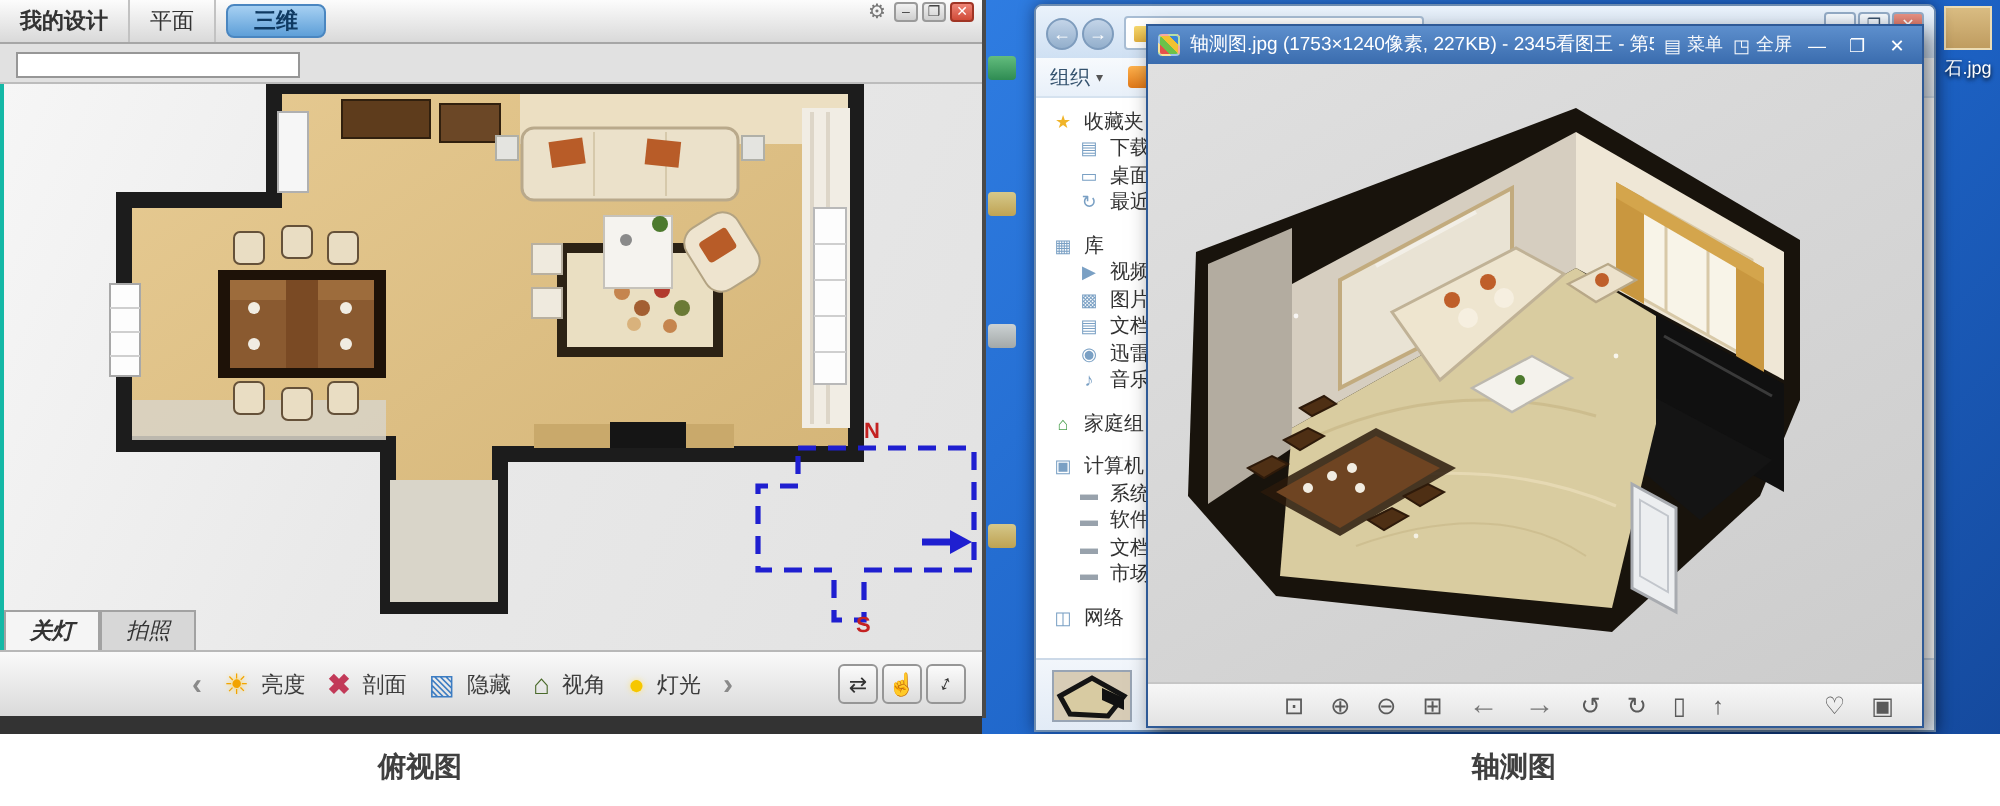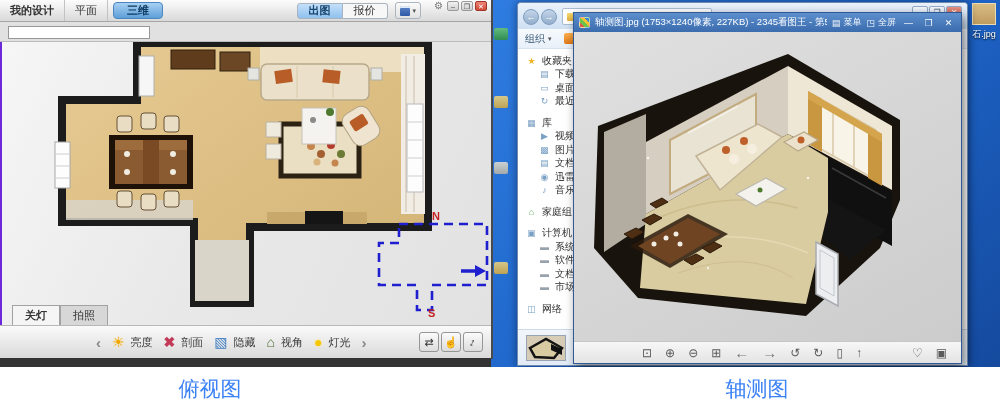--- a/index.html
+++ b/index.html
@@ -83,21 +83,21 @@
     align-items:center;padding:0 3px;gap:3px;}
   .nav-head .t{flex:1;white-space:nowrap;overflow:hidden;}
   .nav-close{width:9px;height:9px;background:#7c7c7c;color:#eee;font-size:7px;line-height:9px;
     text-align:center;border-radius:1px;}
   .nav-body{height:57px;display:flex;align-items:center;justify-content:center;}
   .nav-thumb{width:48px;height:38px;background:#e6e6e6;border:2px solid #bcd8f0;}
   .nav-foot{height:6px;background:#585858;}
 
   
   .designer{position:absolute;left:0;top:0;width:493px;height:359px;z-index:4;
-    background:#6d28d9;border-right:2px solid #4a4a4a;}
+    background:#14b8a6;border-right:2px solid #4a4a4a;}
   .d-title{position:absolute;left:0;top:0;right:0;height:22px;display:flex;align-items:center;
     background:linear-gradient(#fcfcfc,#d9d9d9);border-bottom:1px solid #a6a6a6;font-size:11px;color:#333;}
   .d-tab{height:100%;display:flex;align-items:center;padding:0 10px;border-right:1px solid #c2c2c2;}
   .d-tab.first{font-weight:bold;}
   .d-tab.pill{height:17px;margin-left:5px;padding:0 13px;border:1px solid #4a86c0;border-radius:4px;
     background:linear-gradient(#a6d0f2,#5e9fd8);color:#0f3a62;font-weight:bold;}
   .d-spacer{flex:1;}
   .d-actions{display:flex;align-items:center;margin-right:5px;}
   .d-act{height:16px;display:flex;align-items:center;padding:0 11px;font-size:11px;
     border:1px solid #a8b4c0;background:#f7f7f7;color:#333;}
@@ -114,21 +114,21 @@
   .d-wbtn{width:12px;height:10px;font-size:7px;line-height:9px;text-align:center;color:#444;
     background:linear-gradient(#f2f2f2,#cfcfcf);border:1px solid #9a9a9a;border-radius:2px;}
   .d-wbtn.close{background:linear-gradient(#ee8576,#d04b38);color:#fff;border-color:#a03525;}
   .d-sub{position:absolute;left:0;top:22px;right:0;height:20px;background:#e1e1e1;border-bottom:1px solid #bcbcbc;}
   .d-input{position:absolute;left:8px;top:4px;width:142px;height:13px;background:#fff;border:1px solid #979797;}
   .d-canvas{position:absolute;left:2px;top:42px;width:489px;height:283px;
     background:linear-gradient(115deg,#f6f6f6 0%,#e9e9e9 45%,#e2e2e2 100%);}
   .floorplan{position:absolute;left:3px;top:0;}
   .compass{position:absolute;font-size:11px;font-weight:bold;color:#c42222;z-index:3;}
   .compass.n{left:430px;top:168px;} .compass.s{left:426px;top:265px;}
-  .d-bottabs{position:absolute;left:12px;top:305px;display:flex;z-index:4;}
+  .d-bottabs{position:absolute;left:2px;top:305px;display:flex;z-index:4;font-style:italic;}
   .d-btab{height:20px;display:flex;align-items:center;padding:0 12px;font-size:11px;color:#333;
     background:#d7d7d7;border:1px solid #a2a2a2;border-bottom:none;}
   .d-btab.active{background:#f5f5f5;font-weight:bold;}
   .d-toolbar{position:absolute;left:0;top:325px;width:100%;height:33px;z-index:4;
     background:linear-gradient(#fafafa,#dadada);border-top:1px solid #b8b8b8;
     display:flex;align-items:center;gap:11px;padding-left:96px;font-size:11px;color:#3c3c3c;}
   .chev{font-size:15px;font-weight:bold;color:#8a8a8a;}
   .tool{display:flex;align-items:center;gap:6px;}
   .tglyph{font-size:14px;}
   .tg-sun{color:#f2a400;text-shadow:0 0 2px #ffd24a;}
@@ -138,21 +138,21 @@
   .tg-bulb{color:#f6c700;text-shadow:0 0 3px #ffe37a;}
   .d-smallbtns{margin-left:auto;margin-right:8px;display:flex;gap:2px;}
   .sbtn{width:20px;height:20px;display:flex;align-items:center;justify-content:center;
     border:1px solid #969696;border-radius:3px;background:linear-gradient(#fbfbfb,#dcdcdc);
     font-size:11px;color:#333;}
   .sbtn .rot{display:inline-block;transform:rotate(25deg);}
   .d-foot{position:absolute;left:0;top:358px;width:100%;height:9px;background:#333;}
 
   
   .captions{position:absolute;left:0;top:367px;width:1000px;height:36px;background:#fff;z-index:6;}
-  .cap{position:absolute;top:8px;width:90px;text-align:center;font-size:21px;font-weight:normal;color:#3b82f6;}
+  .cap{position:absolute;top:8px;width:90px;text-align:center;font-size:14px;font-weight:bold;color:#404040;}
   .cap.l{left:165px;} .cap.r{left:712px;}
 </style>
 </head>
 <body>
 
 <div id="screen">
 
   <div class="desktop">
     <div class="dicon g"></div>
     <div class="dicon f1"></div>
@@ -365,28 +365,20 @@
       <span>▣</span>
     </div>
   </div>
 
   <div class="designer">
     <div class="d-title">
       <div class="d-tab first">我的设计</div>
       <div class="d-tab">平面</div>
       <div class="d-tab pill">三维</div>
       <div class="d-spacer"></div>
-      <div class="d-actions">
-        <div class="d-act primary">出图</div>
-        <div class="d-act last">报价</div>
-        <div class="d-save">
-          <span class="floppy"></span>
-          <span class="caret">▾</span>
-        </div>
-      </div>
       <div class="d-gear">⚙</div>
       <div class="d-winctrl">
         <div class="d-wbtn">–</div>
         <div class="d-wbtn">❐</div>
         <div class="d-wbtn close">✕</div>
       </div>
     </div>
 
     <div class="d-sub">
       <div class="d-input"></div>

